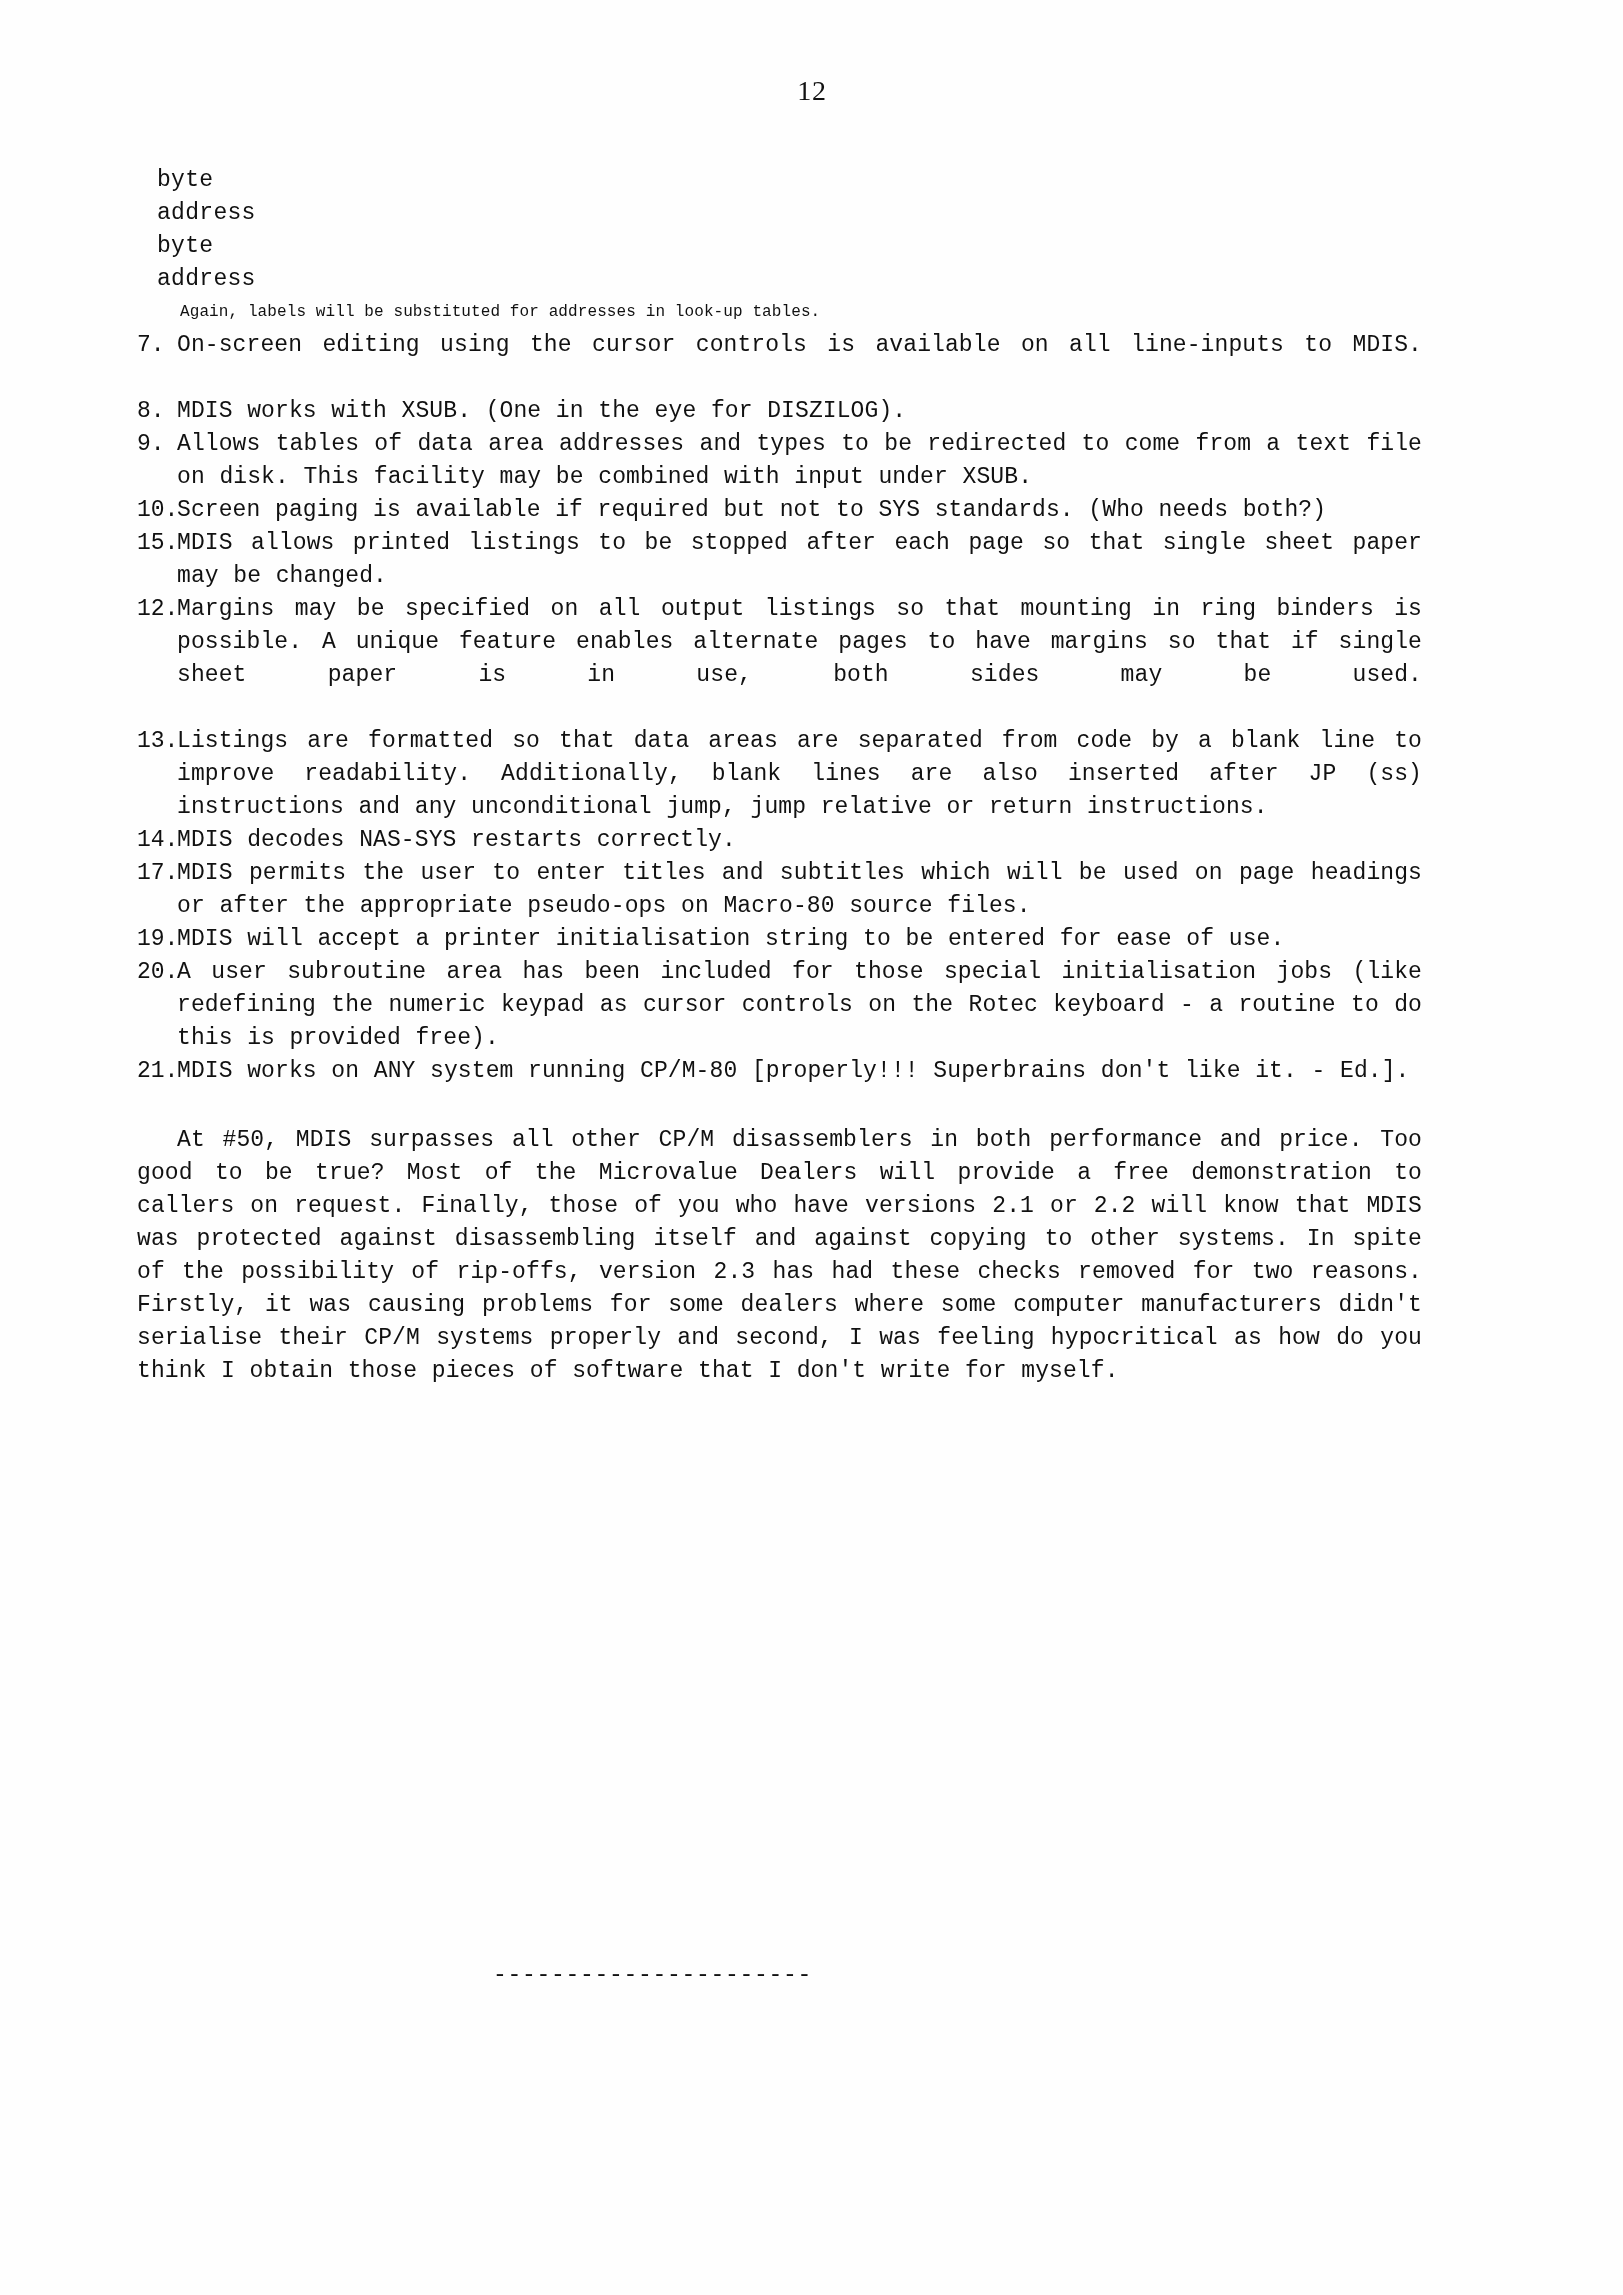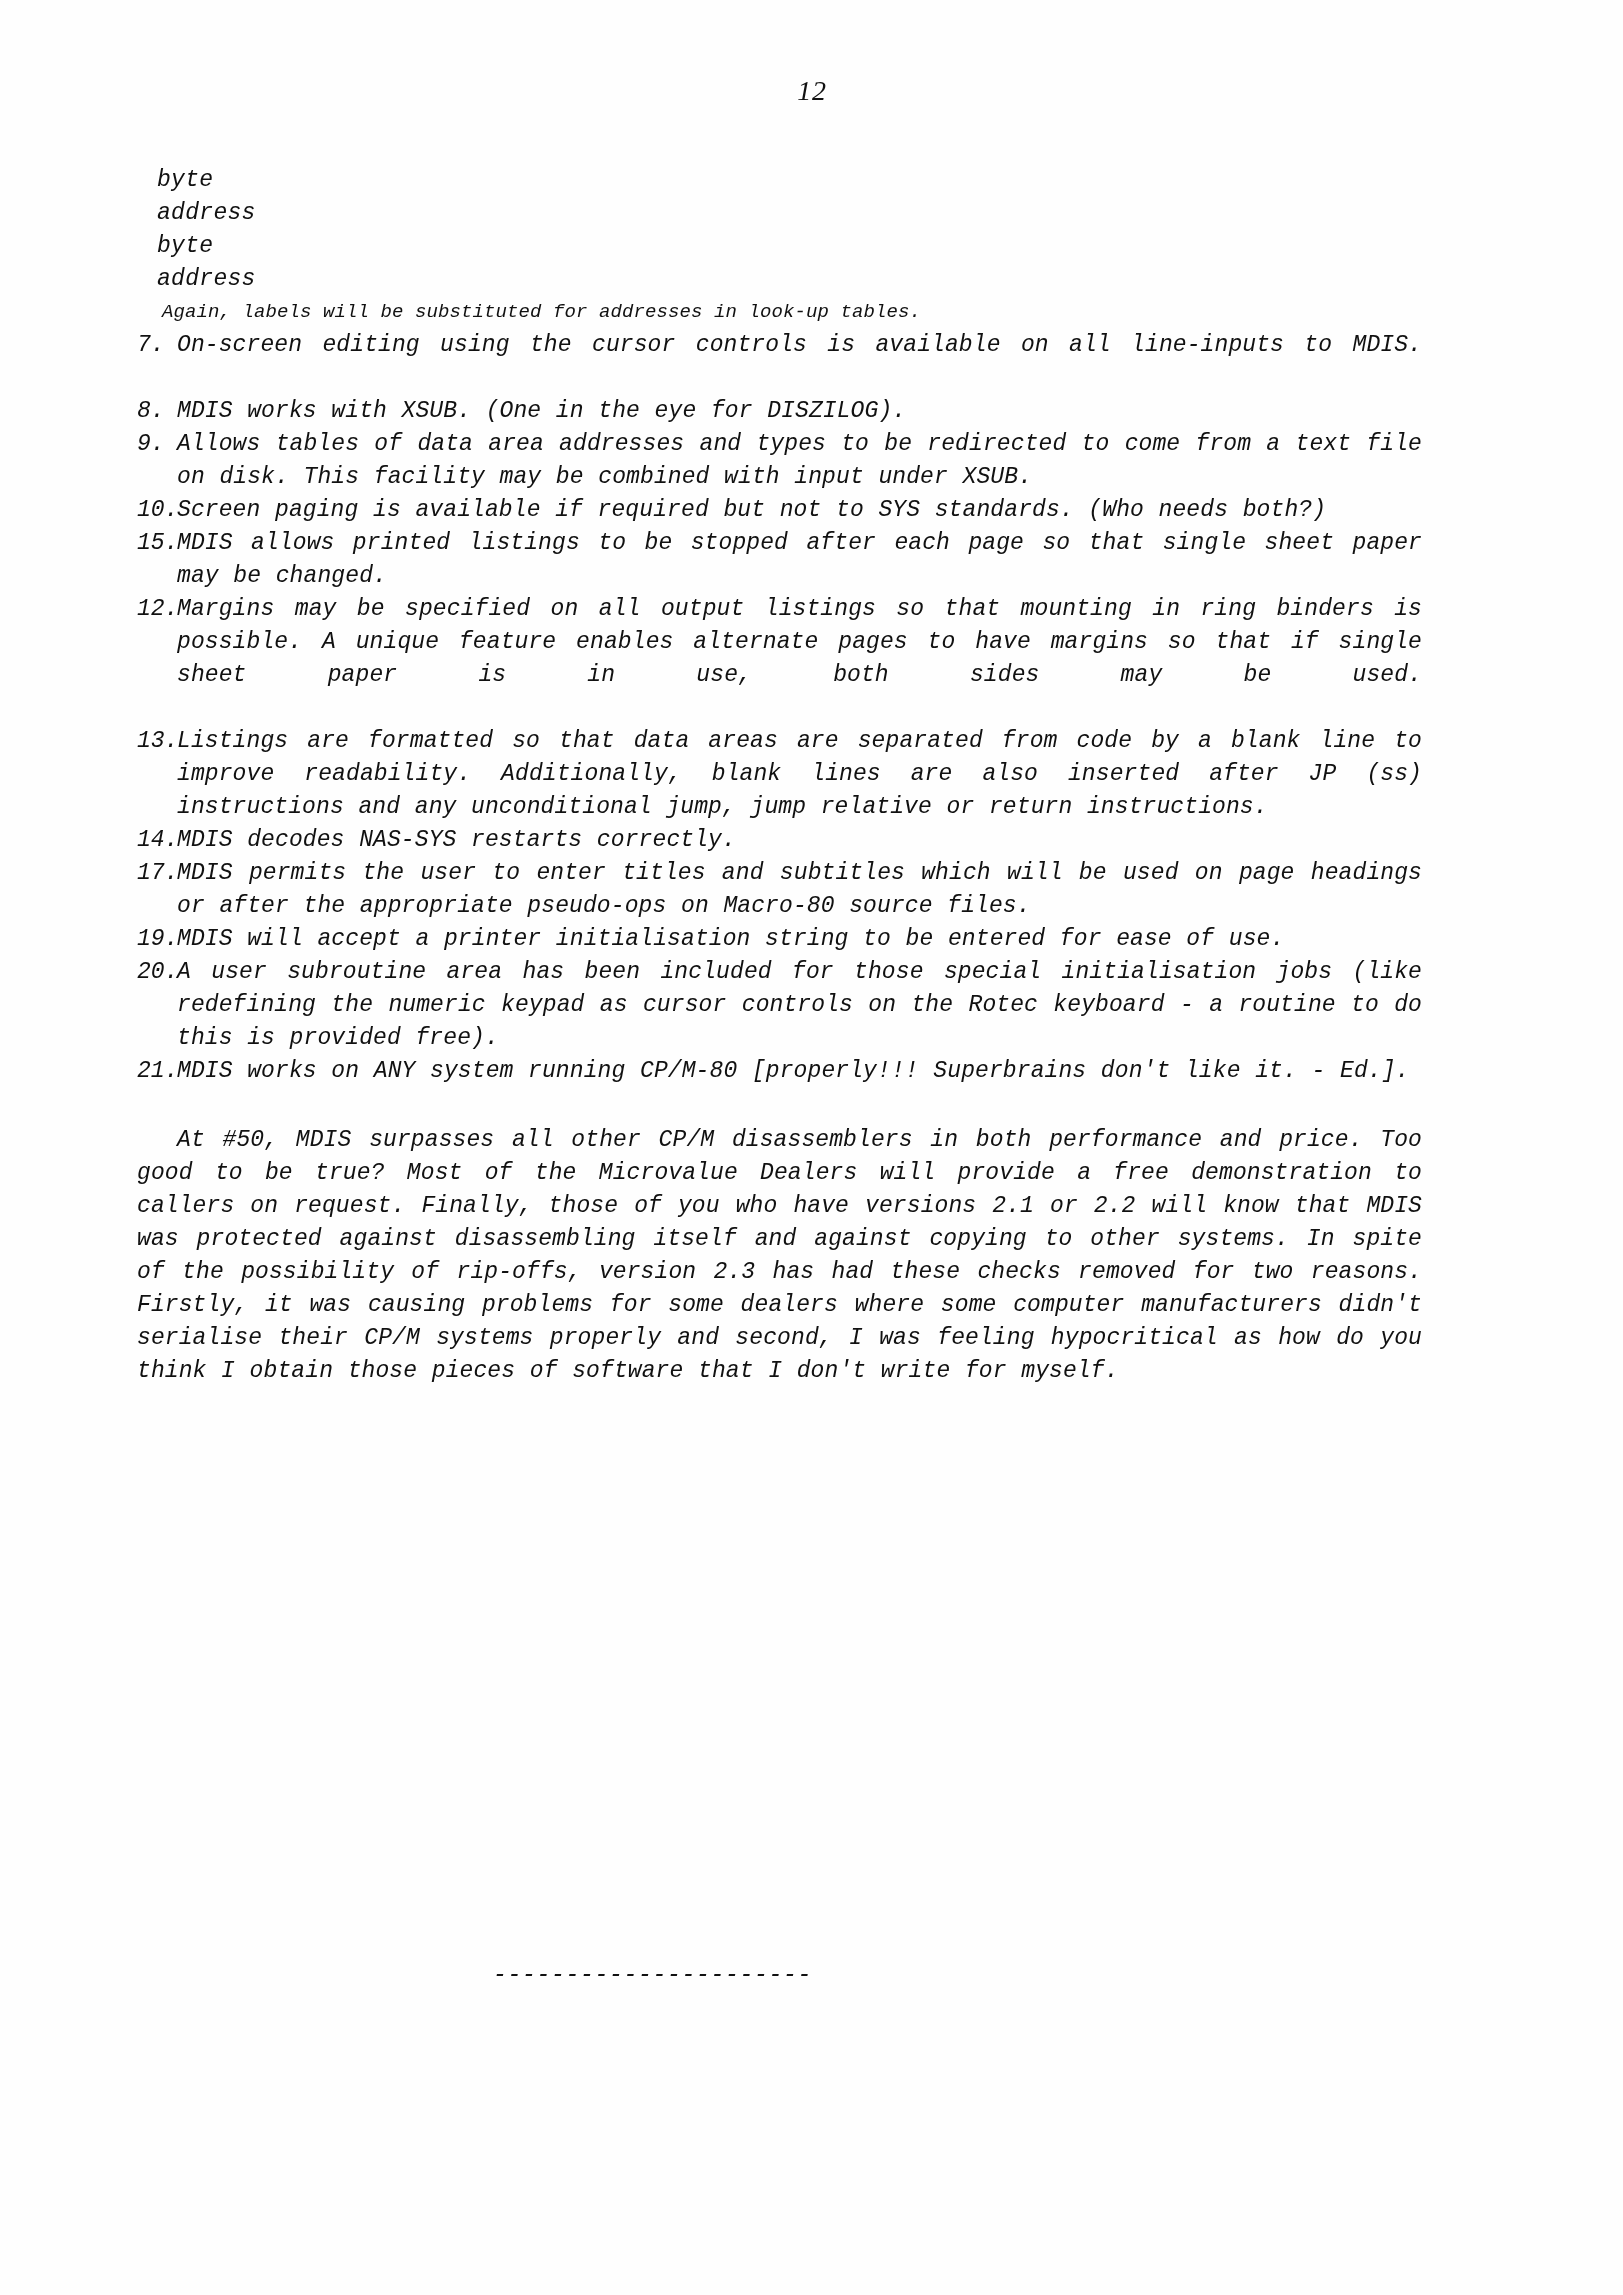--- a/index.html
+++ b/index.html
@@ -14,21 +14,20 @@
     font-family: "Liberation Mono", "DejaVu Sans Mono", monospace;
     color: #111111;
     position: relative;
     overflow: hidden;
   }
 
   .page {
     position: absolute;
     inset: 0;
     background: #fefefe;
-    font-style: italic;
   }
 
   
   .page-number {
     position: absolute;
     top: 75px;
     left: 0;
     width: 1624px;
     text-align: center;
     font-size: 28px;
@@ -51,22 +50,22 @@
     list-style: none;
   }
   .code-stack li {
     font-size: 23px;
     line-height: 33px;
     letter-spacing: 0.3px;
     white-space: pre;
   }
 
   .run-in {
-    margin-left: 25px;
-    font-size: 19px;
+    margin-left: 43px;
+    font-size: 16px;
     line-height: 33px;
     letter-spacing: 0.1px;
   }
 
   
   ol.items {
     list-style: none;
     margin: 0;
     padding: 0;
   }

